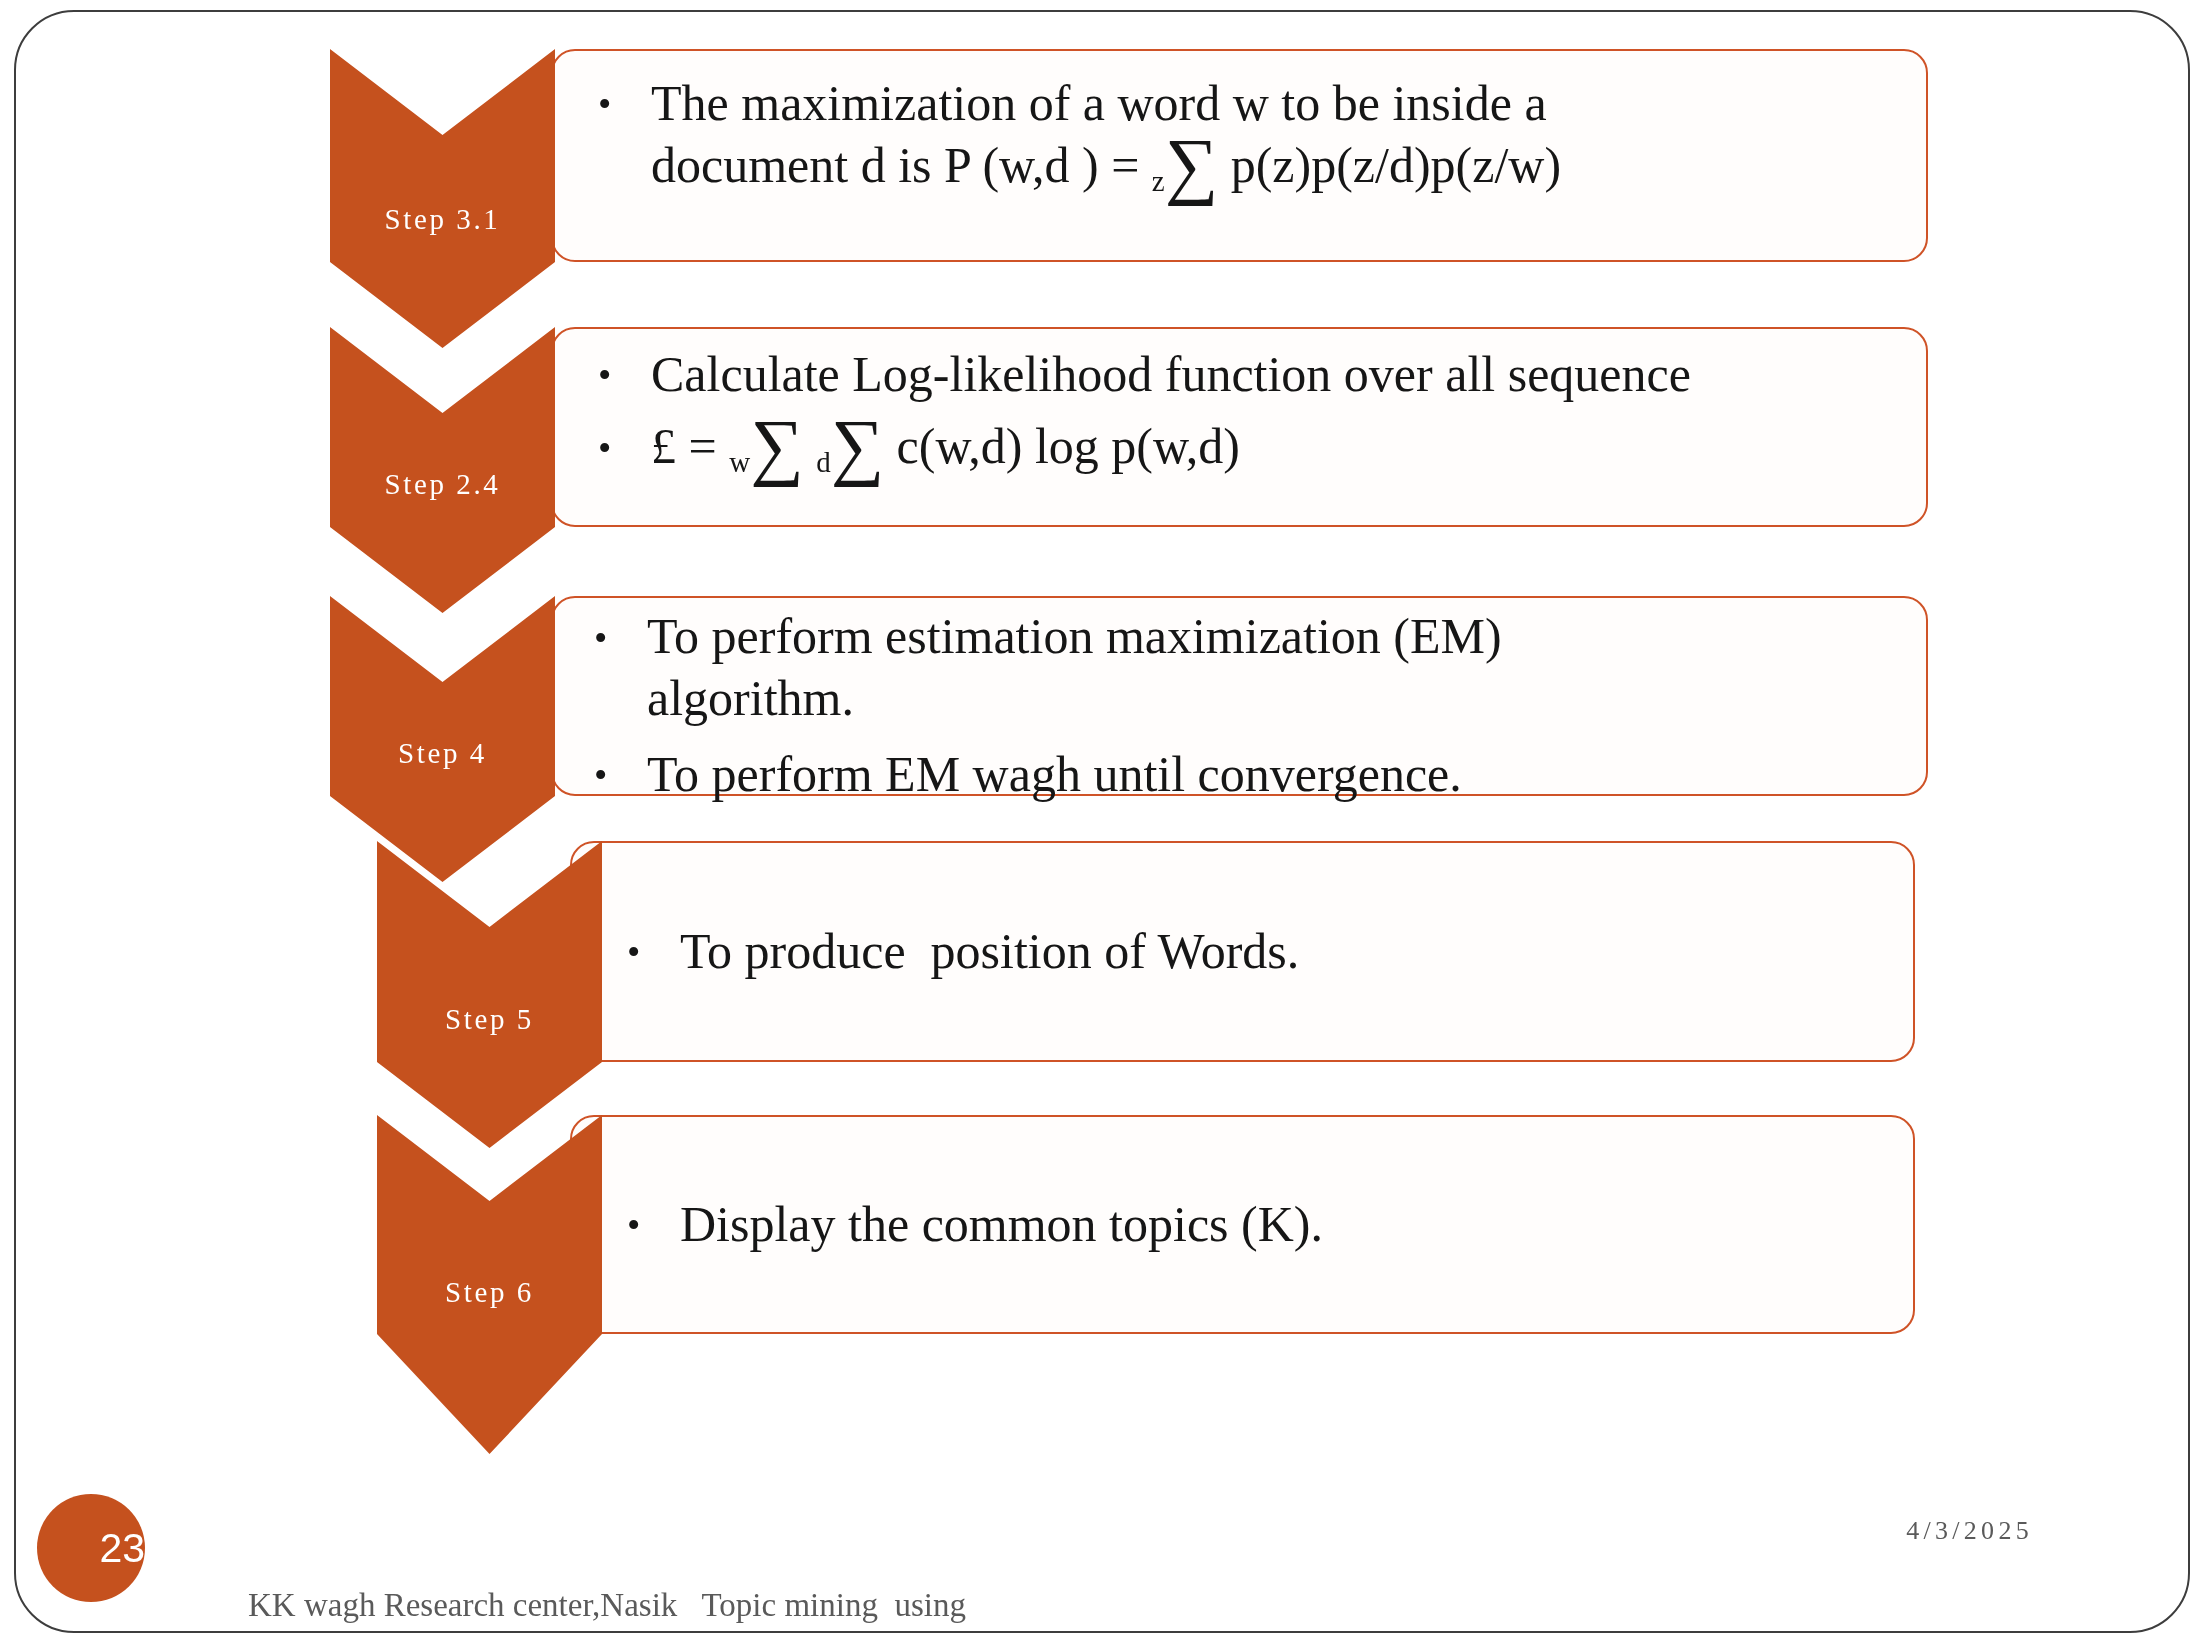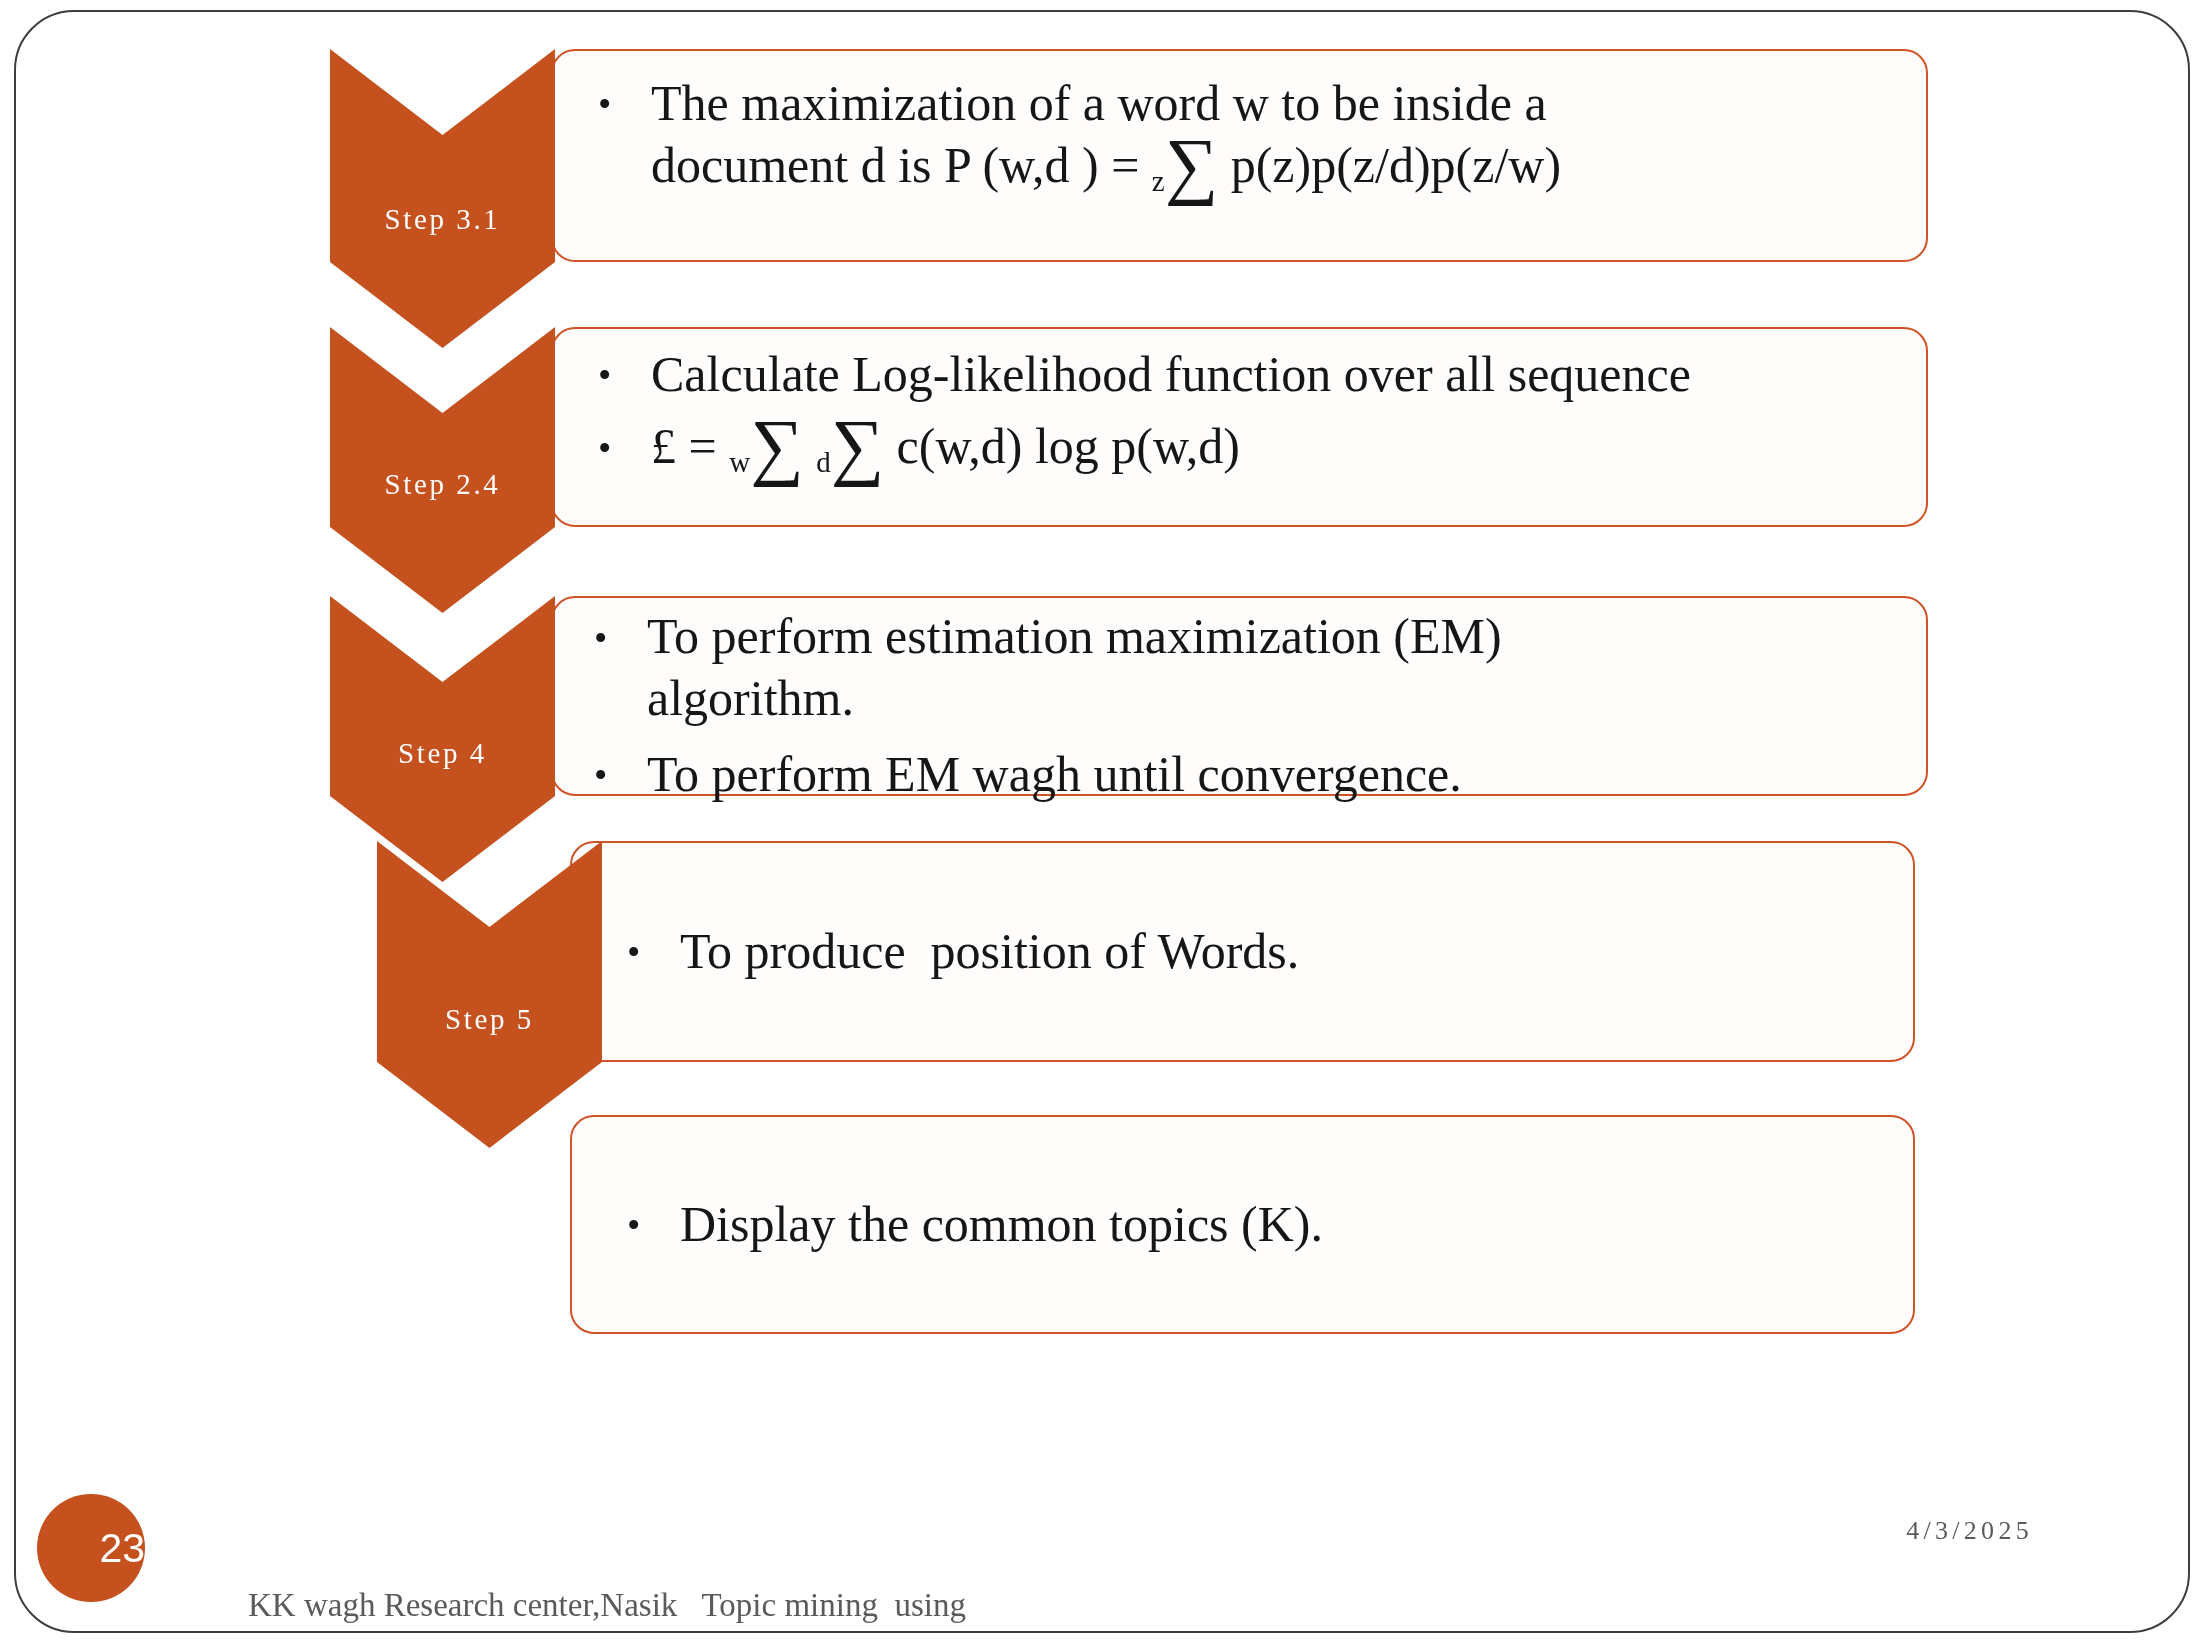--- a/index.html
+++ b/index.html
@@ -166,20 +166,23 @@
         <div class="chev-label">Step 5</div>
       </div>
     </div>
       <div class="row">
       <div class="box">
           <div class="bullet">
             <span class="dot">•</span>
             <span class="btxt"><span>Display the common topics (K).</span></span>
           </div>
         </div>
+      <div class="chevron">
+        <div class="chev-label">Step 6</div>
+      </div>
     </div>
     </div>
 
   <div class="page-circle">
     <span>23</span>
   </div>
 
   <div class="footer-text">
     <div>KK wagh Research center,Nasik   Topic mining  using</div>
     

